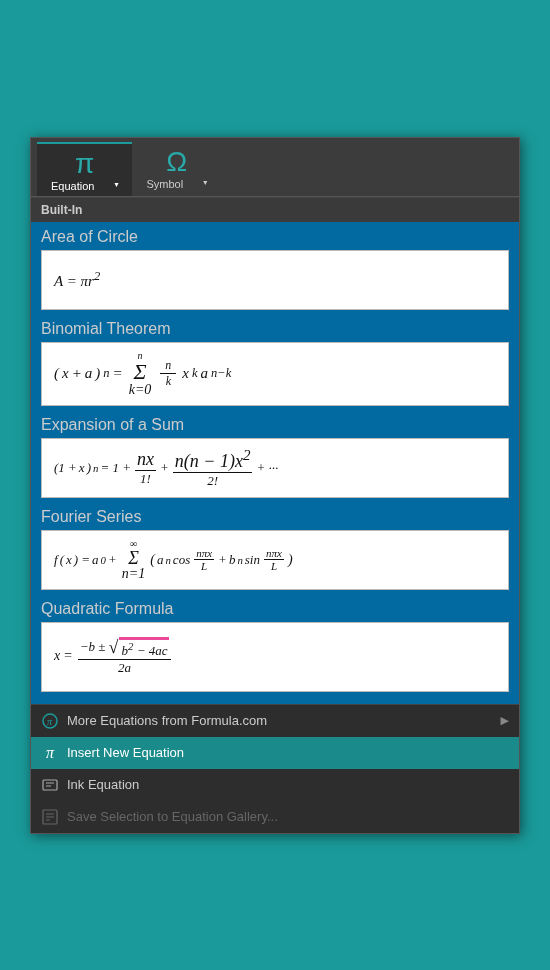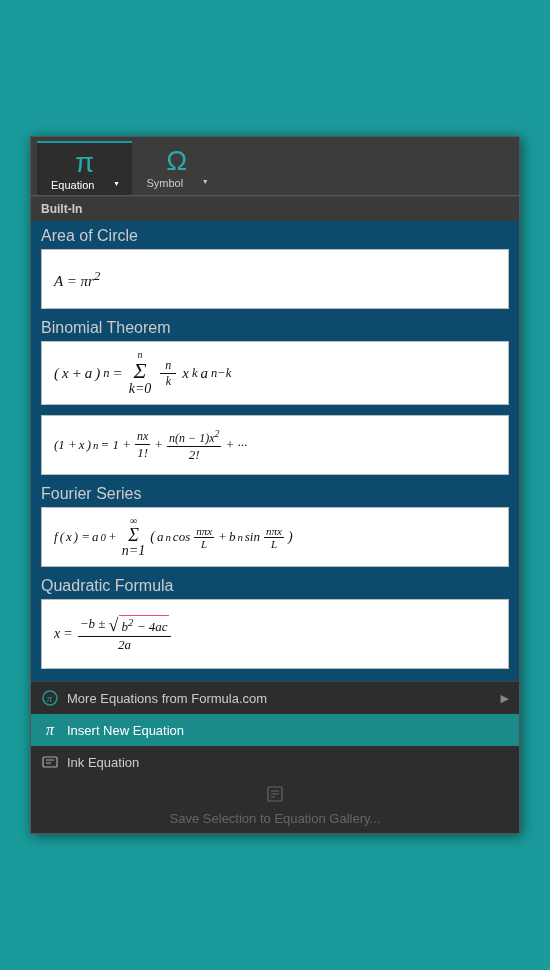--- a/index.html
+++ b/index.html
@@ -55,21 +55,21 @@
       font-size: 11px;
       margin-top: 2px;
       display: flex;
       gap: 20px;
     }
     .toolbar-btn .dropdown-arrow {
       font-size: 8px;
     }
     
     .scroll-area {
-      background: #0c4a6e;
+      background: #0369a1;
       overflow-y: auto;
       flex: 1;
       padding: 0;
       max-height: 760px;
     }
     
     .section-header {
       background: #3a3a3a;
       color: #ccc;
       font-size: 12px;
@@ -120,21 +120,20 @@
       color: #ccc;
       font-size: 13px;
     }
     .menu-item.highlighted {
       background: #1a8a8a;
       color: #fff;
     }
     .menu-item.disabled {
       color: #666;
       cursor: default;
-      flex-direction: column;
     }
     .menu-item .menu-icon {
       width: 18px;
       height: 18px;
       display: flex;
       align-items: center;
       justify-content: center;
       font-size: 13px;
       flex-shrink: 0;
     }
@@ -147,21 +146,21 @@
     .frac {
       display: inline-flex;
       flex-direction: column;
       align-items: center;
       vertical-align: middle;
       margin: 0 2px;
     }
     .frac .num {
       border-bottom: 1px solid #111;
       padding: 0 2px;
-      font-size: 12px;
+      font-size: 18px;
     }
     .frac .den {
       padding: 0 2px;
       font-size: 13px;
     }
     .sigma {
       display: inline-flex;
       flex-direction: column;
       align-items: center;
       font-size: 20px;
@@ -183,21 +182,21 @@
     .sqrt-wrapper {
       display: inline-flex;
       align-items: center;
       vertical-align: middle;
     }
     .sqrt-symbol {
       font-size: 18px;
       margin-right: 1px;
     }
     .sqrt-content {
-      border-top: 1px solid #ec4899;
+      border-top: 3px solid #ec4899;
       padding: 0 2px;
     }
   </style>
 </head>
 <body>
 
 <div class="panel">
 
   <div class="toolbar">
     <button class="toolbar-btn active">
@@ -242,20 +241,21 @@
           <span style="display:inline-flex;flex-direction:column;align-items:center;vertical-align:middle;margin:0 3px;font-style:normal;">
             <span style="border-bottom:1px solid #111;padding:0 5px;font-size:12px;font-style:italic;">n</span>
             <span style="padding:0 5px;font-size:12px;font-style:italic;">k</span>
           </span>
           <i>x</i><sup>k</sup><i>a</i><sup>n−k</sup>
         </span>
       </div>
     </div>
 
     <div class="eq-item">
+      <div class="eq-label">Expansion of a Sum</div>
       <div class="eq-box">
         <span class="math" style="display:inline-flex;align-items:center;gap:2px;flex-wrap:wrap;font-size:13px;">
           (1 + <i>x</i>)<sup>n</sup> = 1 +
           <span class="frac">
             <span class="num"><i>nx</i></span>
             <span class="den">1!</span>
           </span>
           +
           <span class="frac">
             <span class="num"><i>n</i>(<i>n</i> − 1)<i>x</i><sup>2</sup></span>

